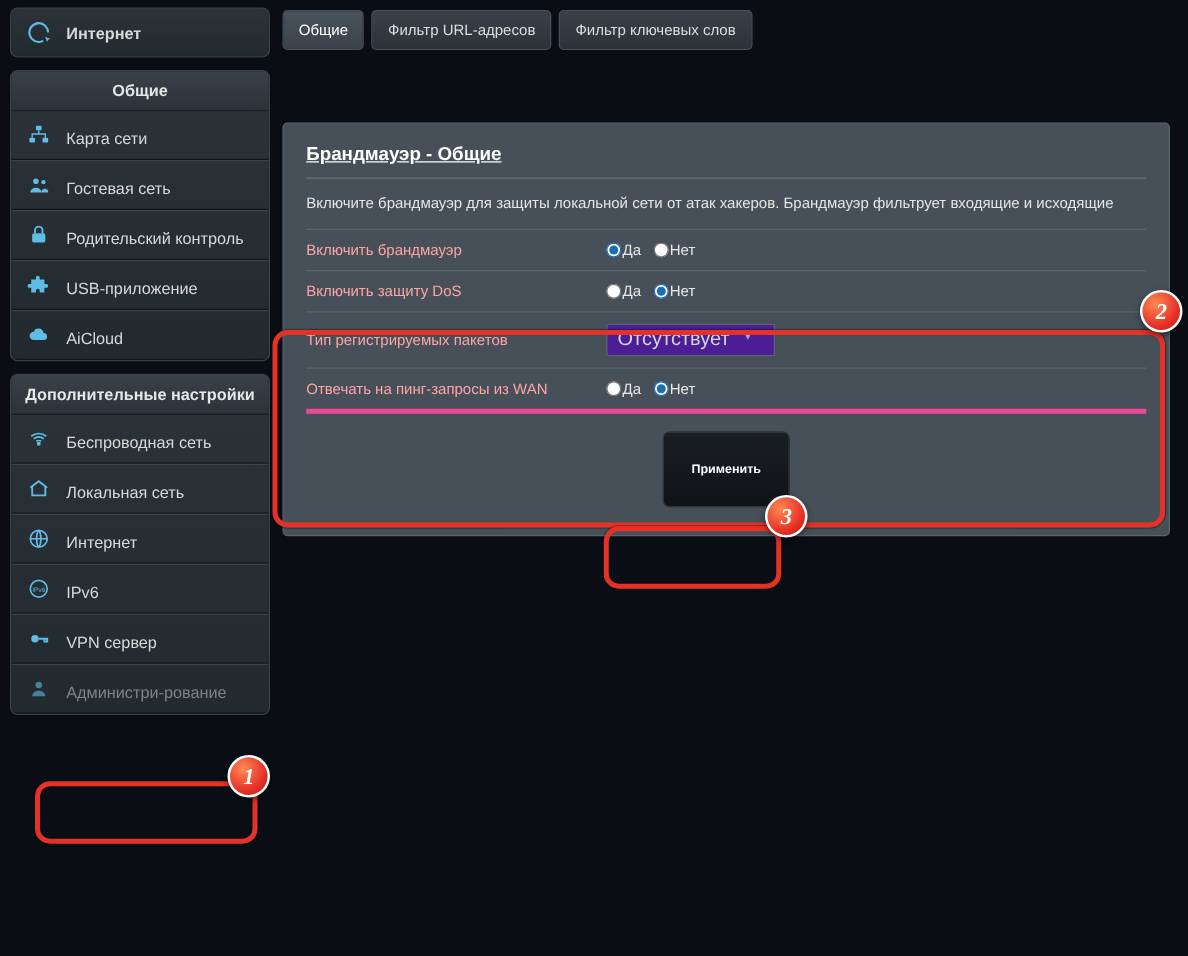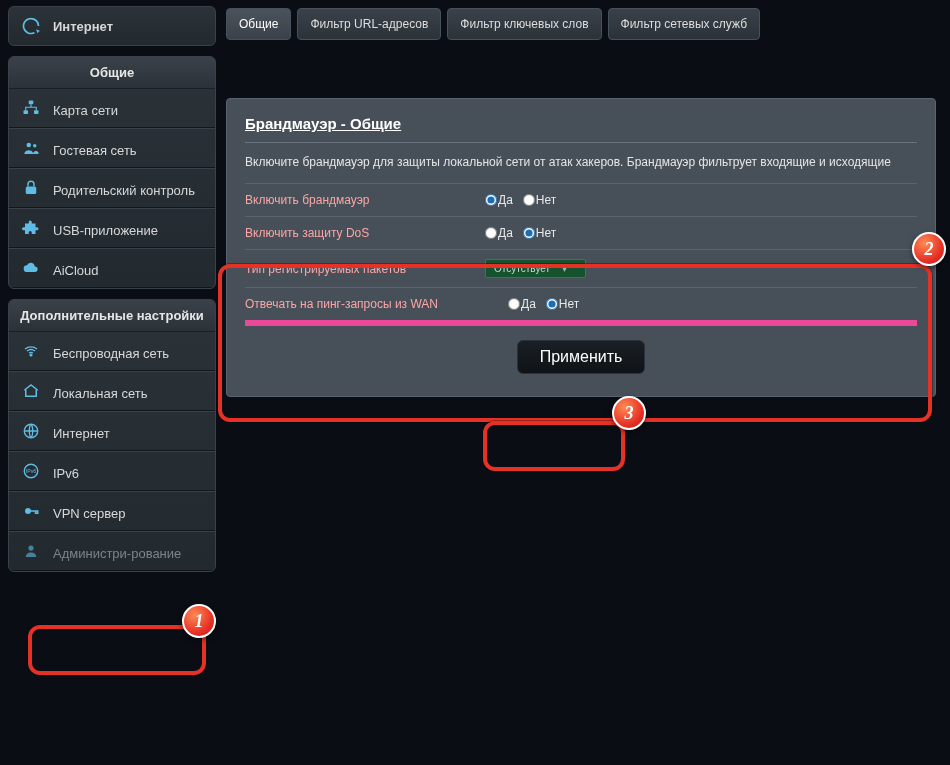--- a/index.html
+++ b/index.html
@@ -134,21 +134,21 @@
   margin-bottom: 14px;
 }
 .form-rows { }
 .form-row {
   display: flex;
   align-items: center;
   border-top: 1px solid #5a646f;
   padding: 9px 0;
   font-size: 12px;
 }
-.form-row:last-child { border-bottom: 6px solid #ec4899; gap: 23px; }
+.form-row:last-child { border-bottom: 4px solid #ec4899; }
 .form-label {
   width: 240px;
   color: #fca5a5;
 }
 .form-control {
   flex: 1;
   display: flex;
   align-items: center;
   gap: 4px;
   color: #e8e8e8;
@@ -159,25 +159,25 @@
   gap: 1px;
   margin-right: 6px;
   font-size: 12px;
 }
 .form-control input[type=radio] {
   accent-color: #1d6db3;
   width: 12px;
   height: 12px;
 }
 .select {
-  background: #14532d;
+  background: #4c1d95;
   border: 1px solid #5a646f;
   color: #cfd6dc;
   padding: 3px 18px 3px 8px;
-  font-size: 10px;
+  font-size: 16px;
   border-radius: 2px;
   appearance: none;
   position: relative;
   display: inline-flex;
   gap: 6px;
 }
 .select::after {
   content: "▾";
   margin-left: 6px;
   font-size: 10px;
@@ -185,24 +185,24 @@
 }
 .apply-row {
   display: flex;
   justify-content: center;
   padding: 14px 0 0 0;
 }
 .apply-btn {
   background: linear-gradient(#1a1f25,#0f1317);
   border: 1px solid #2a323a;
   color: #fff;
-  padding: 7px 22px;
+  padding: 24px 22px;
   border-radius: 6px;
-  font-weight: normal;
-  font-size: 16px;
+  font-weight: bold;
+  font-size: 10px;
   cursor: pointer;
 }
 
 
 .callout {
   position: absolute;
   border: 4px solid #e63127;
   border-radius: 12px;
   pointer-events: none;
   box-shadow: 0 0 0 1px rgba(0,0,0,0.3);
@@ -359,21 +359,20 @@
     </div>
 
   </aside>
 
   <main class="main">
 
     <div class="tabs">
       <div class="tab active">Общие</div>
       <div class="tab">Фильтр URL-адресов</div>
       <div class="tab">Фильтр ключевых слов</div>
-      <div class="tab">Фильтр сетевых служб</div>
     </div>
 
     <section class="panel">
       <div class="panel-inner">
         <div class="panel-title">Брандмауэр - Общие</div>
         <hr class="panel-divider">
         <div class="panel-desc">Включите брандмауэр для защиты локальной сети от атак хакеров. Брандмауэр фильтрует входящие и исходящие</div>
 
         <div class="form-rows">
 

